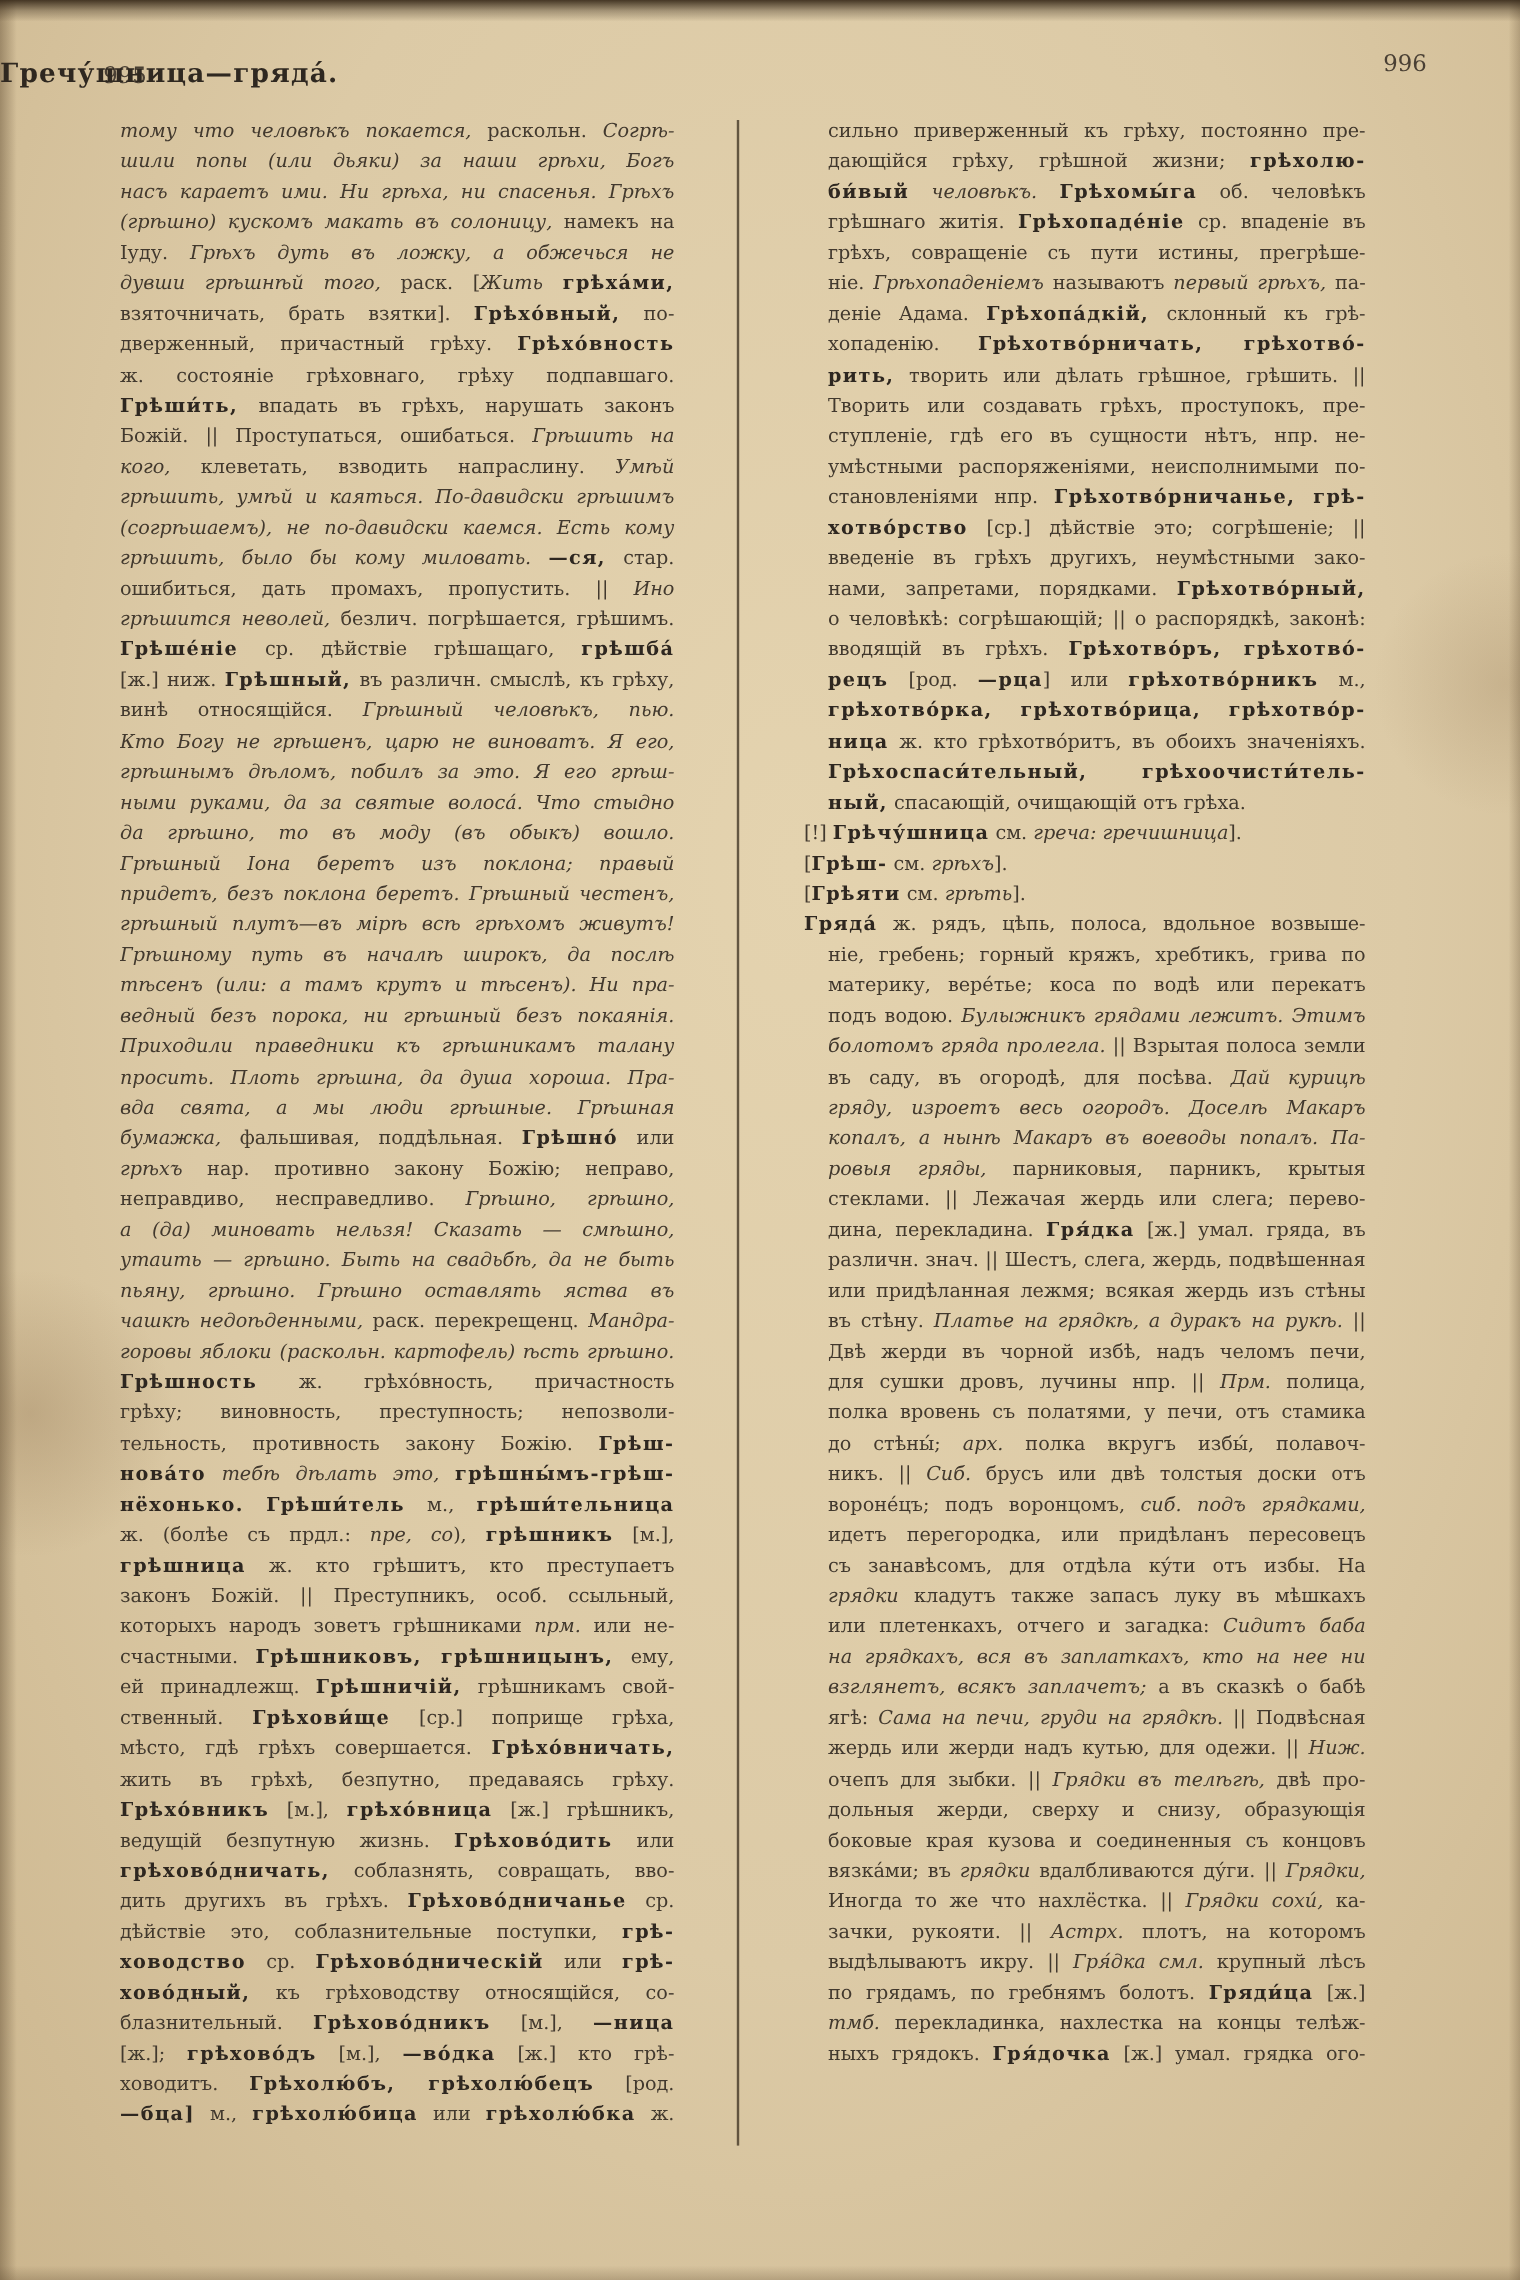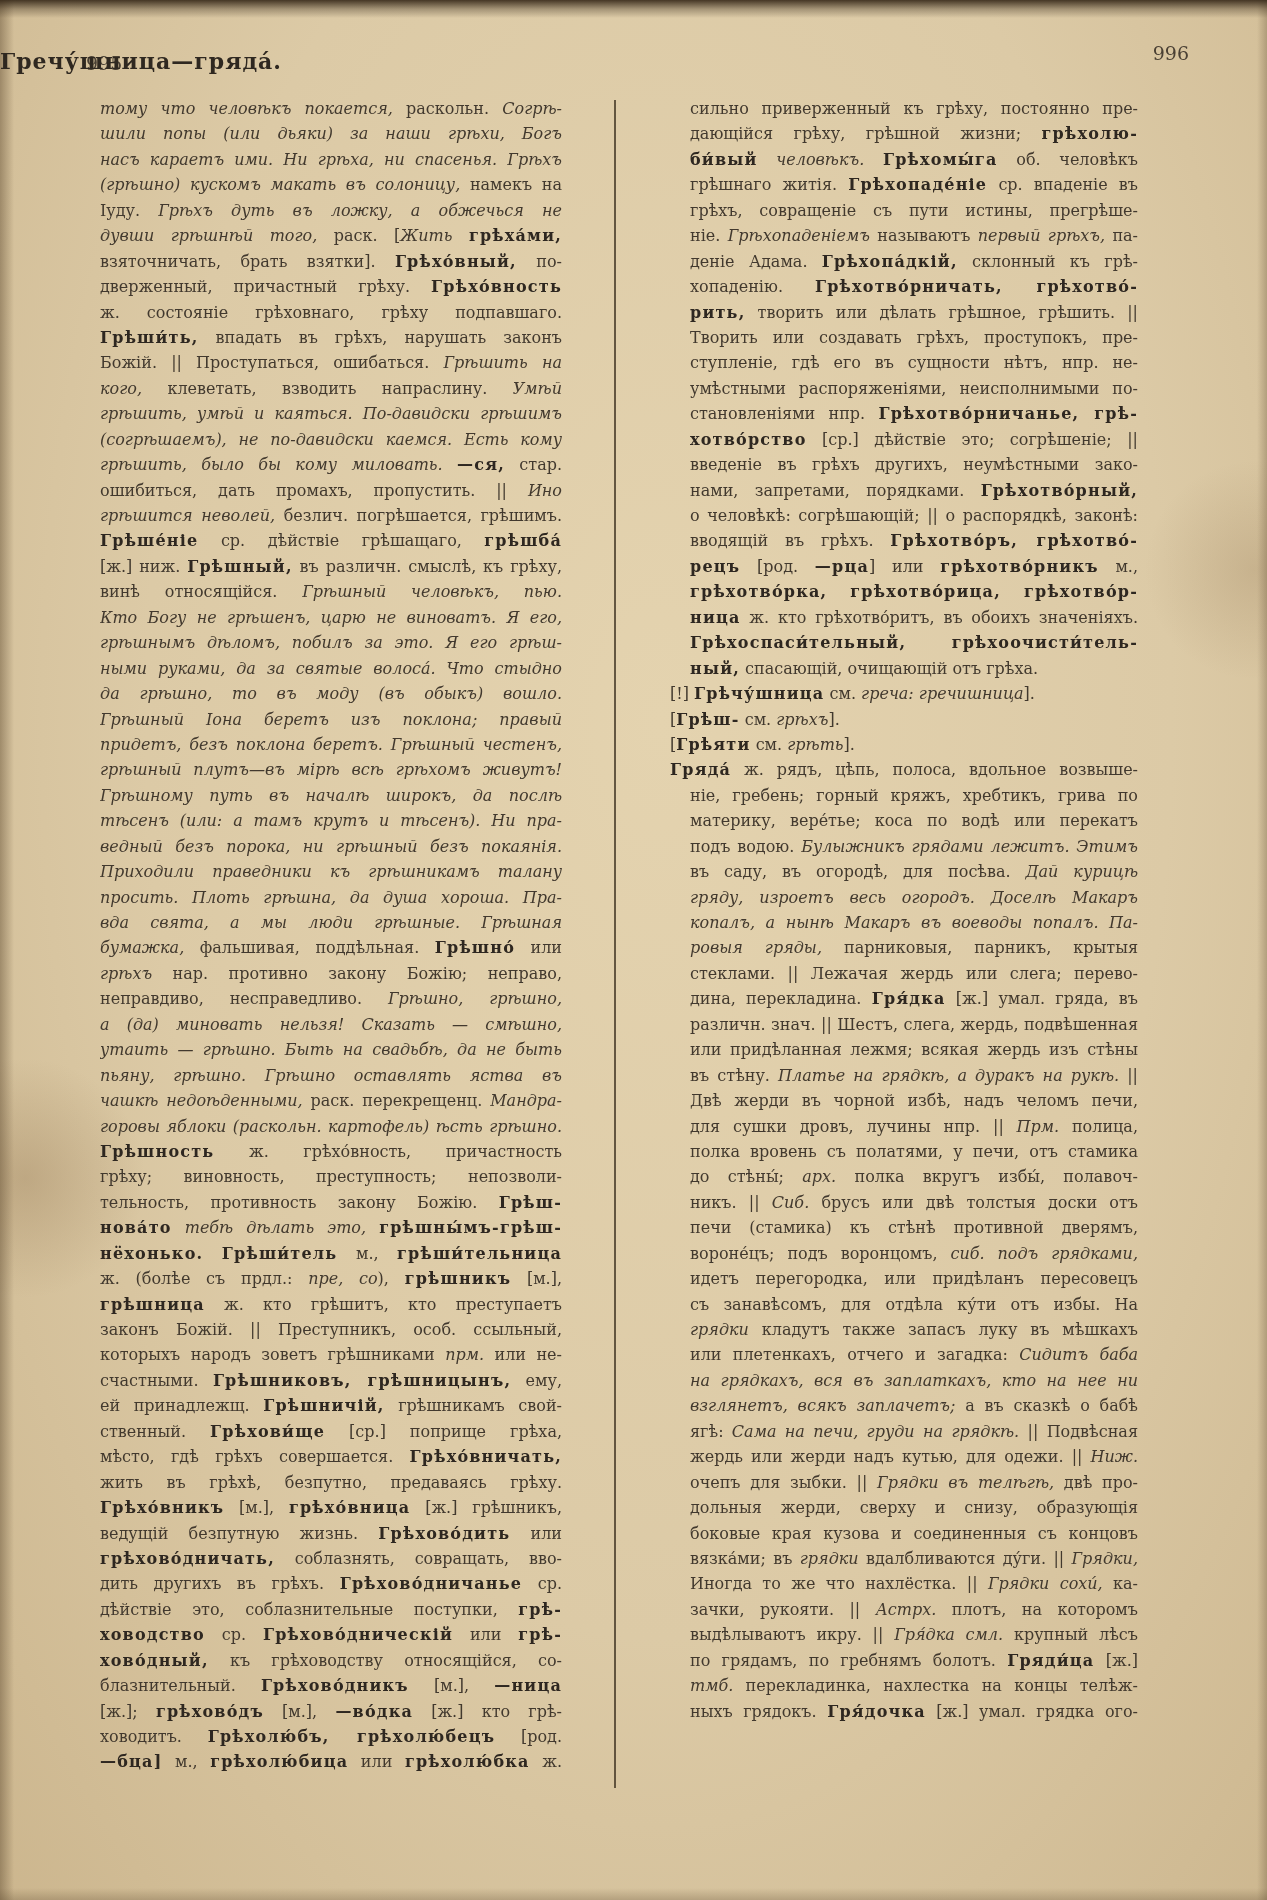--- a/index.html
+++ b/index.html
@@ -140,35 +140,35 @@
         <div class="line"><span class="b">ница</span><span class="n"> ж. кто грѣхотво́ритъ, въ обоихъ значеніяхъ.</span></div>
         <div class="line"><span class="b">Грѣхоспаси́тельный,</span><span class="n"> </span><span class="b">грѣхоочисти́тель-</span></div>
         <div class="line nj"><span class="b">ный,</span><span class="n"> спасающій, очищающій отъ грѣха.</span></div>
         <div class="line nj out"><span class="n">[!] </span><span class="b">Грѣчу́шница</span><span class="n"> см. </span><span class="i">греча: гречишница</span><span class="n">].</span></div>
         <div class="line nj out"><span class="n">[</span><span class="b">Грѣш-</span><span class="n"> см. </span><span class="i">грѣхъ</span><span class="n">].</span></div>
         <div class="line nj out"><span class="n">[</span><span class="b">Грѣяти</span><span class="n"> см. </span><span class="i">грѣть</span><span class="n">].</span></div>
         <div class="line out"><span class="b">Гряда́</span><span class="n"> ж. рядъ, цѣпь, полоса, вдольное возвыше-</span></div>
         <div class="line"><span class="n">ніе, гребень; горный кряжъ, хребтикъ, грива по</span></div>
         <div class="line"><span class="n">материку, вере́тье; коса по водѣ или перекатъ</span></div>
         <div class="line"><span class="n">подъ водою. </span><span class="i">Булыжникъ грядами лежитъ. Этимъ</span></div>
+        <div class="line"><span class="i">болотомъ гряда пролегла.</span><span class="n"> || Взрытая полоса земли</span></div>
         <div class="line"><span class="n">въ саду, въ огородѣ, для посѣва. </span><span class="i">Дай курицѣ</span></div>
         <div class="line"><span class="i">гряду, изроетъ весь огородъ. Доселѣ Макаръ гряды</span></div>
         <div class="line"><span class="i">копалъ, а нынѣ Макаръ въ воеводы попалъ. Па-</span></div>
         <div class="line"><span class="i">ровыя гряды,</span><span class="n"> парниковыя, парникъ, крытыя</span></div>
         <div class="line"><span class="n">стеклами. || Лежачая жердь или слега; перево-</span></div>
         <div class="line"><span class="n">дина, перекладина. </span><span class="b">Гря́дка</span><span class="n"> [ж.] умал. гряда, въ</span></div>
         <div class="line"><span class="n">различн. знач. || Шестъ, слега, жердь, подвѣшенная</span></div>
         <div class="line"><span class="n">или придѣланная лежмя; всякая жердь изъ стѣны</span></div>
         <div class="line"><span class="n">въ стѣну. </span><span class="i">Платье на грядкѣ, а дуракъ на рукѣ.</span><span class="n"> ||</span></div>
         <div class="line"><span class="n">Двѣ жерди въ чорной избѣ, надъ челомъ печи,</span></div>
         <div class="line"><span class="n">для сушки дровъ, лучины нпр. || </span><span class="i">Прм.</span><span class="n"> полица,</span></div>
         <div class="line"><span class="n">полка вровень съ полатями, у печи, отъ стамика</span></div>
         <div class="line"><span class="n">до стѣны́; </span><span class="i">арх.</span><span class="n"> полка вкругъ избы́, полавоч-</span></div>
         <div class="line"><span class="n">никъ. || </span><span class="i">Сиб.</span><span class="n"> брусъ или двѣ толстыя доски отъ</span></div>
-        <div class="line"><span class="n">печи (стамика) къ стѣнѣ противной дверямъ,</span></div>
         <div class="line"><span class="n">вороне́цъ; подъ воронцомъ, </span><span class="i">сиб. подъ грядками,</span></div>
         <div class="line"><span class="n">идетъ перегородка, или придѣланъ пересовецъ</span></div>
         <div class="line"><span class="n">съ занавѣсомъ, для отдѣла ку́ти отъ избы. На</span></div>
         <div class="line"><span class="i">грядки</span><span class="n"> кладутъ также запасъ луку въ мѣшкахъ</span></div>
         <div class="line"><span class="n">или плетенкахъ, отчего и загадка: </span><span class="i">Сидитъ баба</span></div>
         <div class="line"><span class="i">на грядкахъ, вся въ заплаткахъ, кто на нее ни</span></div>
         <div class="line"><span class="i">взглянетъ, всякъ заплачетъ;</span><span class="n"> а въ сказкѣ о бабѣ</span></div>
         <div class="line"><span class="n">ягѣ: </span><span class="i">Сама на печи, груди на грядкѣ.</span><span class="n"> || Подвѣсная</span></div>
         <div class="line"><span class="n">жердь или жерди надъ кутью, для одежи. || </span><span class="i">Ниж.</span></div>
         <div class="line"><span class="n">очепъ для зыбки. || </span><span class="i">Грядки въ телѣгѣ,</span><span class="n"> двѣ про-</span></div>

